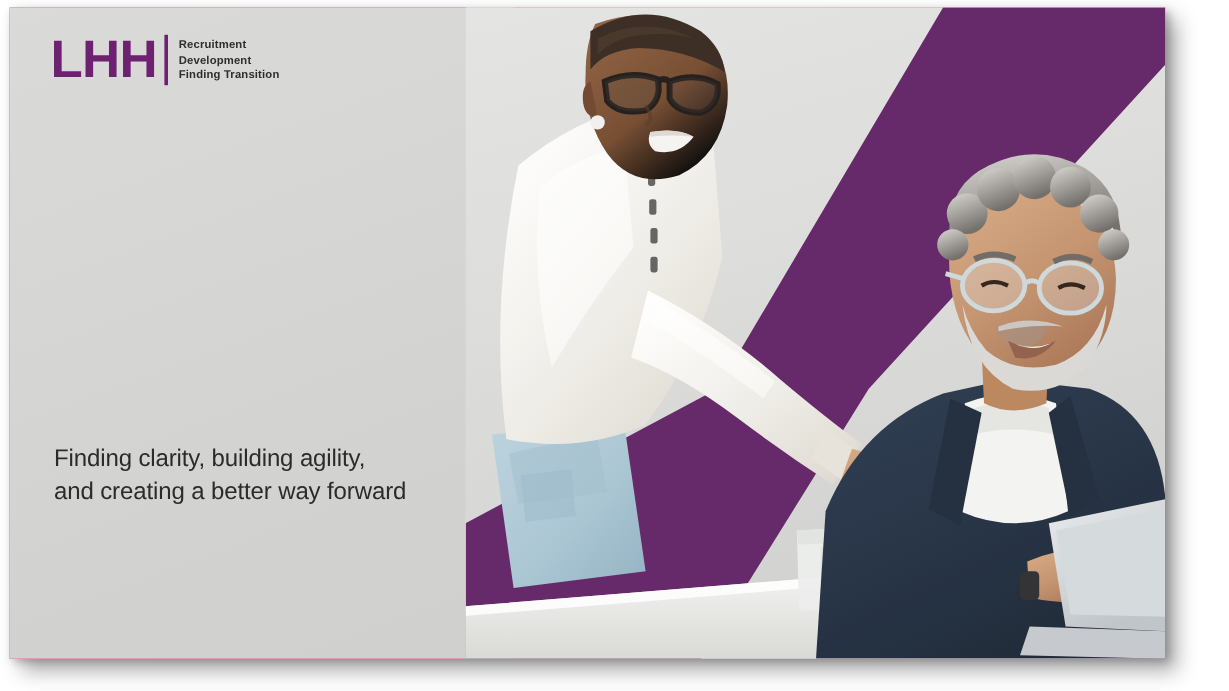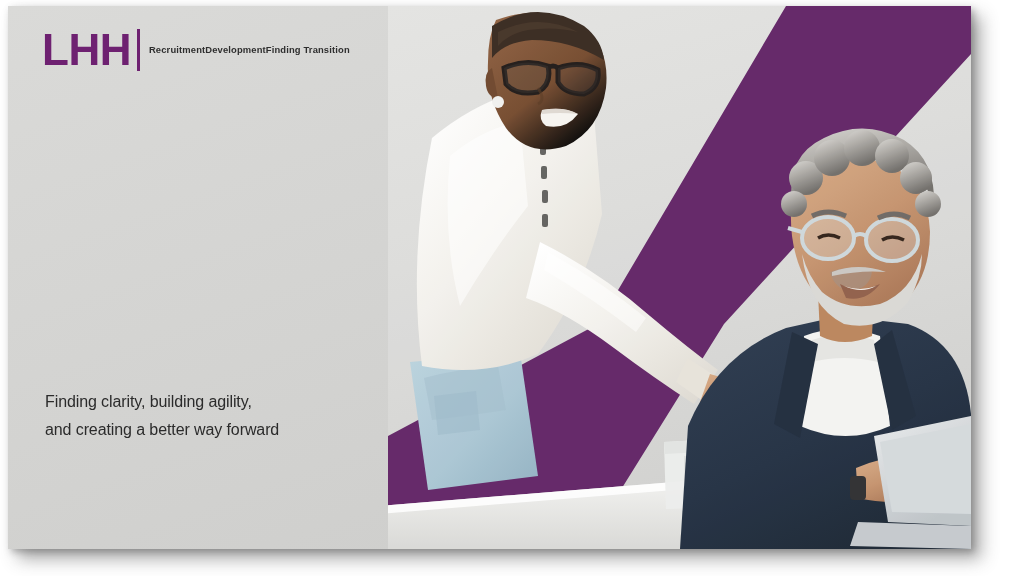--- a/index.html
+++ b/index.html
@@ -74,21 +74,21 @@
     font-family: "Liberation Sans", sans-serif;
   }
   .logo-divider {
     width: 3px;
     height: 42px;
     background: #6e2171;
     margin: 0 9px 0 6px;
   }
   .logo-tagline {
     display: flex;
-    flex-direction: row;
+    flex-direction: column;
     justify-content: center;
     color: #2e2e2e;
     font-size: 9.4px;
     line-height: 12.6px;
     font-weight: 700;
     letter-spacing: 0.15px;
   }
 
   
   .headline {
@@ -101,24 +101,24 @@
     line-height: 72px;
     font-weight: 700;
     letter-spacing: -0.8px;
   }
   .headline .hl-line { display: block; white-space: nowrap; }
 
   
   .subtitle {
     position: absolute;
     left: 37px;
-    top: 366px;
+    top: 342px;
     width: 390px;
     color: #2b2b2b;
-    font-size: 16px;
+    font-size: 20px;
     line-height: 28px;
     font-weight: 400;
     letter-spacing: -0.1px;
   }
   .subtitle .sub-line { display: block; white-space: nowrap; }
 </style>
 </head>
 <body>
 
 <div id="slide-root">

